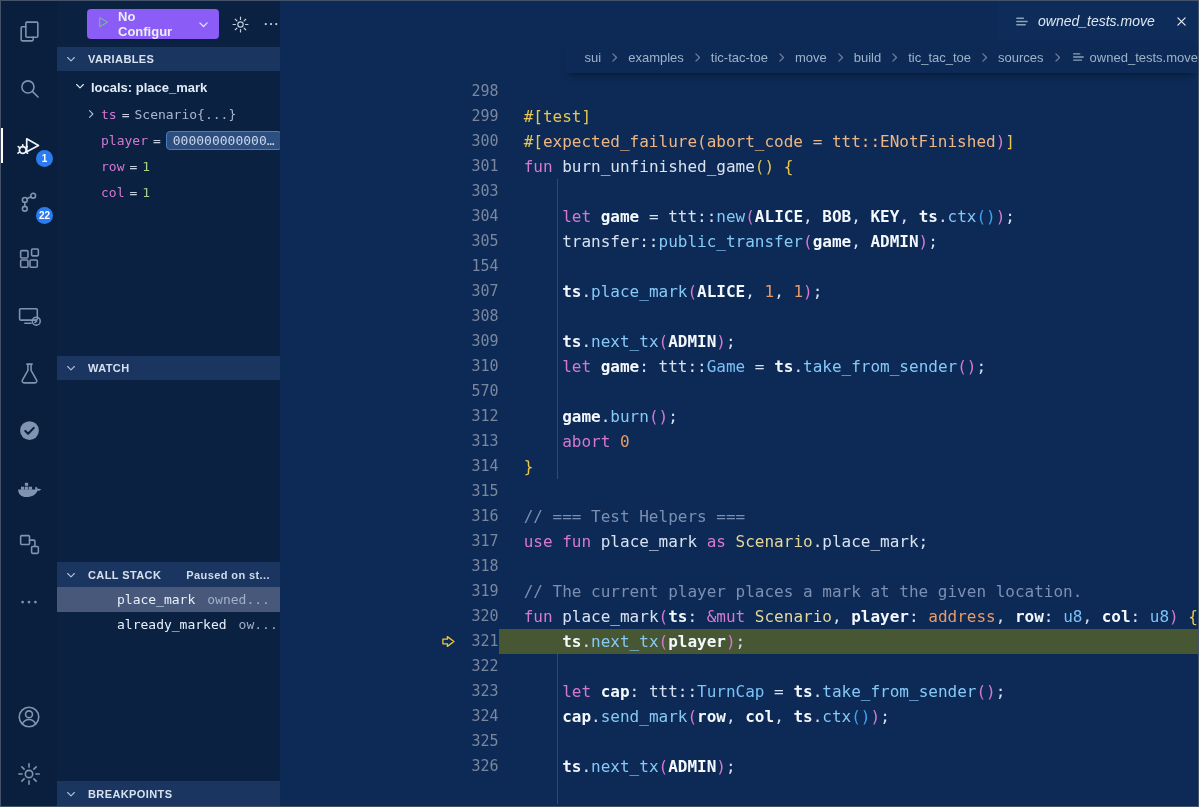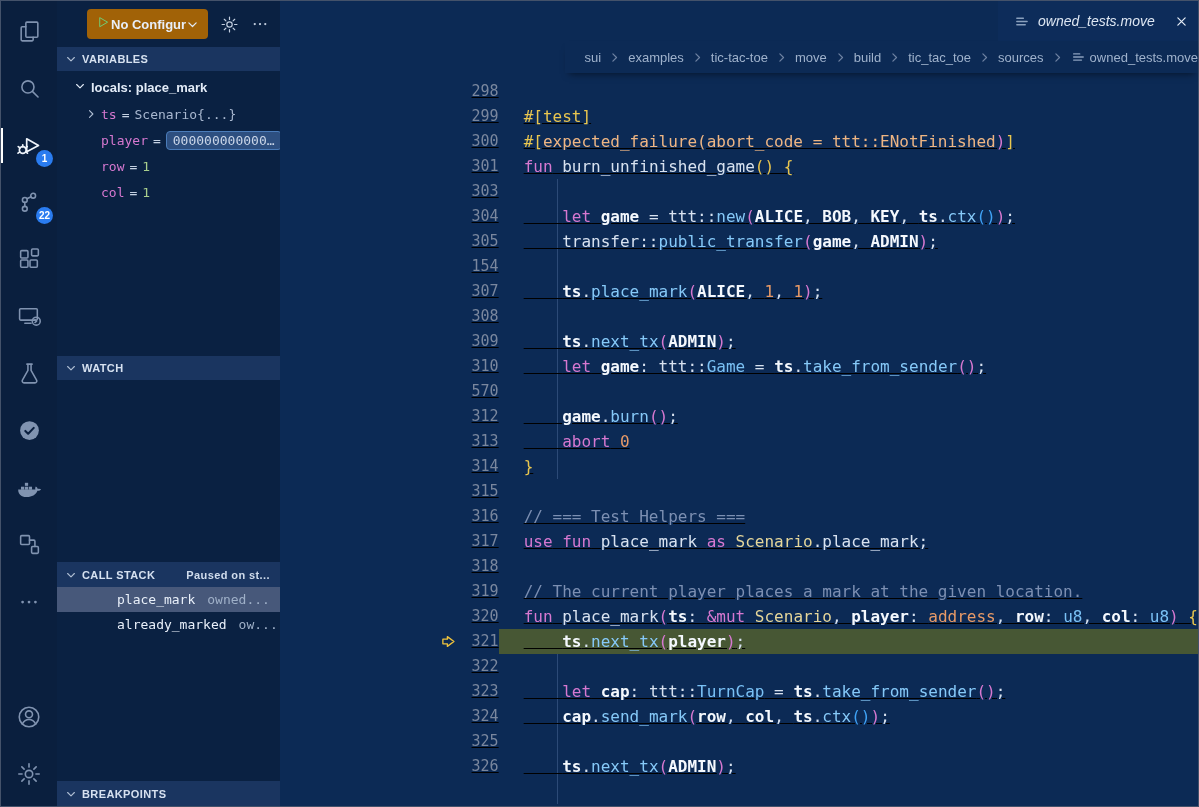--- a/index.html
+++ b/index.html
@@ -11,26 +11,26 @@
   .ab-item{height:57px;display:flex;align-items:center;justify-content:center;color:#8093b0;position:relative;cursor:pointer;}
   .ab-item.active{color:#eef3fa;}
   .ab-item.active::before{content:"";position:absolute;left:0;top:11px;bottom:11px;width:2px;background:#ffffff;}
   .ab-bottom{margin-top:auto;padding-bottom:4px;}
   .badge{position:absolute;right:4px;bottom:7px;background:#2a7cf0;color:#fff;font-size:10px;font-weight:700;
          min-width:17px;height:17px;border-radius:9px;display:flex;align-items:center;justify-content:center;padding:0 2px;box-sizing:border-box;}
 
   
   .sidebar{width:223px;background:#0a2142;display:flex;flex-direction:column;flex:none;color:#cfdcee;min-width:0;}
   .sb-toolbar{height:46px;display:flex;align-items:center;padding-left:30px;gap:12px;flex:none;}
-  .run-pill{height:30px;background:#a16207;border-radius:4px;display:flex;align-items:center;padding:0 9px;
+  .run-pill{height:30px;background:#8b5cf6;border-radius:4px;display:flex;align-items:center;padding:0 9px;gap:7px;
             color:#e8eef8;font-size:13px;font-weight:600;cursor:pointer;}
   .pill-chev{display:flex;color:#dfe8f4;}
   .sb-tool{display:flex;align-items:center;justify-content:center;color:#c3cfe0;cursor:pointer;}
 
-  .sec-head{height:24px;background:#1a3560;display:flex;align-items:center;gap:5px;padding-left:8px;
+  .sec-head{height:24px;background:#1a3560;display:flex;align-items:center;gap:11px;padding-left:8px;
             font-size:11px;font-weight:700;letter-spacing:.4px;color:#d6e1f0;flex:none;cursor:pointer;}
   .sec-head .chev{display:flex;color:#aebdd2;}
   .cs-status{margin-left:auto;padding-right:10px;font-size:11px;font-weight:700;color:#d0dcec;}
 
   .vars-body{height:282px;flex:none;overflow:hidden;padding-top:3px;font-family:"DejaVu Sans Mono","Liberation Mono",monospace;font-size:13px;}
   .var-scope{display:flex;align-items:center;gap:5px;padding-left:17px;height:27px;
              font-family:"Liberation Sans","DejaVu Sans",sans-serif;font-weight:700;font-size:13px;color:#e2ebf7;cursor:pointer;}
   .var-row{display:flex;align-items:center;height:26px;padding-left:28px;cursor:pointer;}
   .var-row .chev{width:16px;display:flex;color:#aebdd2;flex:none;}
   .var-row .chev-spacer{width:16px;flex:none;}
@@ -63,21 +63,21 @@
 
   .breadcrumb{height:32px;display:flex;align-items:center;padding-left:20px;font-size:13px;color:#9fb2cc;gap:7px;
               flex:none;position:relative;z-index:2;box-shadow:0 5px 7px -4px rgba(0,0,0,.5);}
   .bc-item{display:flex;align-items:center;gap:5px;cursor:pointer;white-space:nowrap;}
   .bc-sep{color:#6e82a2;display:flex;}
   .bc-file-icon{display:flex;color:#8aa0bd;}
 
   .code{flex:1;position:relative;font-family:"DejaVu Sans Mono","Liberation Mono",monospace;font-size:16px;line-height:25px;
         padding-top:6px;overflow:hidden;}
   .guide{position:absolute;width:1px;background:#2c4a77;left:118px;}
-  .line{display:flex;height:25px;position:relative;text-decoration:underline;}
+  .line{display:flex;height:25px;position:relative;}
   .arrow-slot{width:18px;flex:none;display:flex;align-items:center;padding-left:2px;box-sizing:border-box;}
   .ln{width:42px;flex:none;text-align:right;color:#7a879e;font-size:15px;cursor:pointer;}
   .lc{flex:1;padding-left:25px;white-space:pre;min-width:0;}
   .line.hl .lc{background:#475734;}
 
   .tk-d{color:#d8e2f0}
   .tk-b{color:#f4f8fd;font-weight:700}
   .tk-k{color:#d678d0}
   .tk-f{color:#86c9f8}
   .tk-t{color:#e5d69a}

